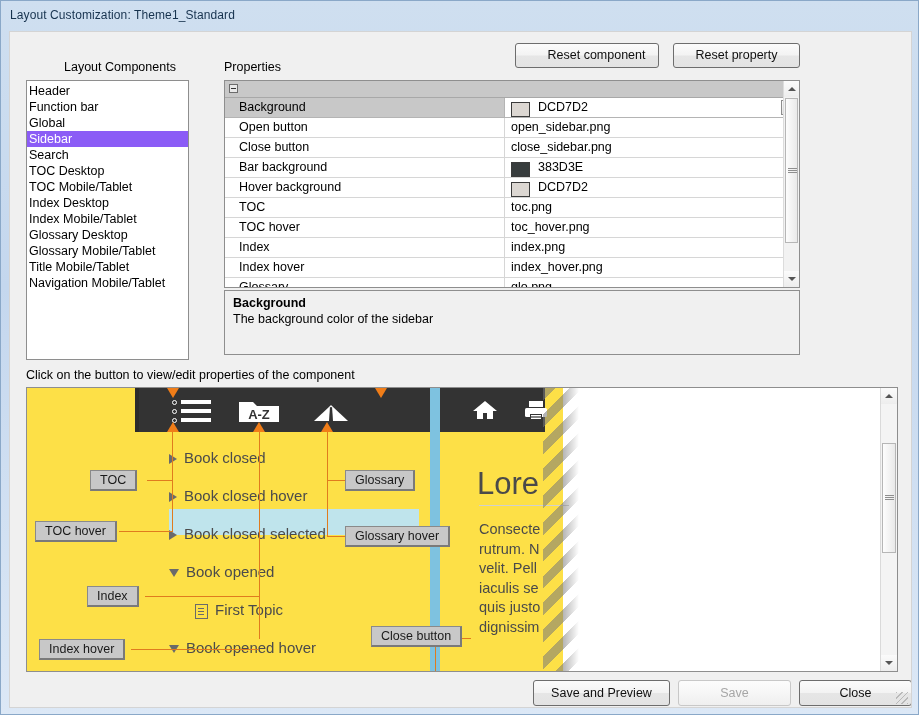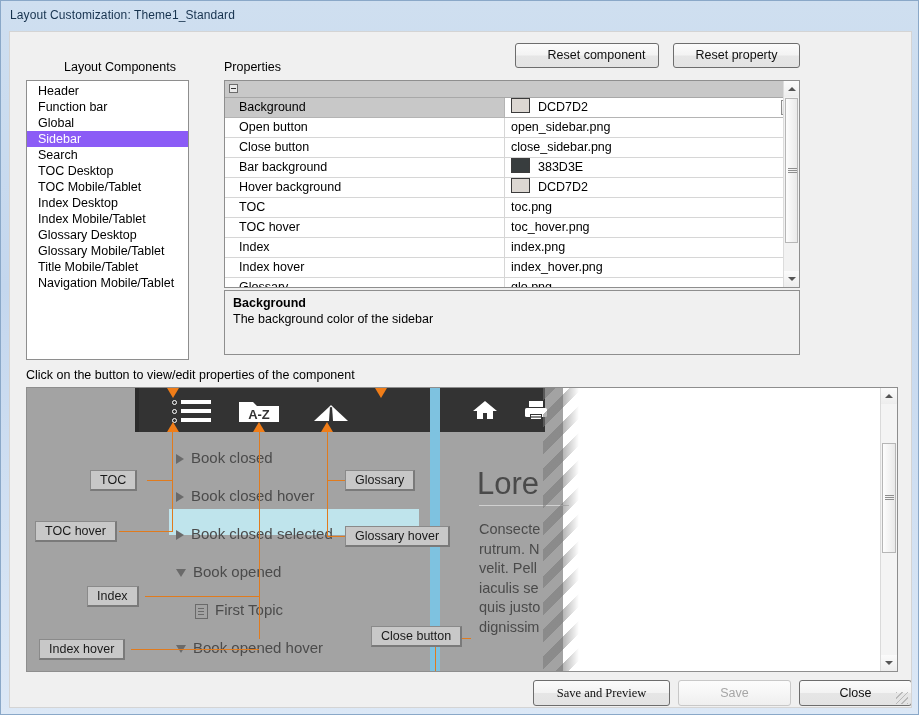--- a/index.html
+++ b/index.html
@@ -51,21 +51,21 @@
     width: 163px; height: 280px;
     background: #ffffff;
     border: 1px solid #8e8e8e;
     box-sizing: border-box;
     padding: 2px 0 0 0;
     overflow: hidden;
   }
   .lc-item {
     font-size: 12.5px;
     color: #000;
-    padding: 0 11px;
+    padding: 0 2px;
     height: 16px;
     line-height: 16px;
     white-space: nowrap;
   }
   .lc-item.sel {
     background: #8b5cf6;
     color: #ffffff;
   }
 
   
@@ -134,21 +134,21 @@
   }
   .pg-row.sel .c-name { border-right-color: #b4b4b4; }
   .pg-row .c-val {
     flex: 1;
     padding-left: 6px;
     box-sizing: border-box;
     white-space: nowrap;
     overflow: hidden;
     position: relative;
     display: flex;
-    align-items: flex-start;
+    align-items: flex-end;
   }
   .pg-row.sel .c-val { background: #ffffff; }
   .swatch {
     display: inline-block;
     width: 17px; height: 13px;
     border: 1px solid #3b3b3b;
     margin-right: 8px;
     vertical-align: middle;
     flex: none;
   }
@@ -223,21 +223,21 @@
     width: 872px; height: 285px;
     background: #ffffff;
     border: 1px solid #8e8e8e;
     box-sizing: border-box;
     overflow: hidden;
   }
   .pv-canvas {
     position: absolute; left: 0; top: 0;
     width: 854px; height: 283px;
     overflow: hidden;
-    background: #a3a3a3;
+    background: #fde047;
   }
 
   
   .fnbar {
     position: absolute; left: 112px; top: 0;
     width: 406px; height: 44px;
     background: #333333;
   }
   .fnbar2 {
     position: absolute; left: 408px; top: 0;
@@ -297,21 +297,21 @@
     -webkit-mask-image: linear-gradient(to right, #000 0%, #000 55%, transparent 100%);
             mask-image: linear-gradient(to right, #000 0%, #000 55%, transparent 100%);
   }
   .torn-white {
     position: absolute; top:0; left: 536px; width: 318px; height: 283px;
     background: #fff;
   }
 
   
   .tree {
-    position: absolute; left: 149px;
+    position: absolute; left: 142px;
     font-size: 15px; color: #4b4b4b;
     white-space: nowrap;
   }
   .tri-r, .tri-d, .doc-ic { display:inline-block; vertical-align: middle; margin-right: 7px; }
   .tri-r { width:0;height:0;border-top:5px solid transparent;border-bottom:5px solid transparent;border-left:8px solid #6a6a6a;}
   .tri-d { width:0;height:0;border-left:5px solid transparent;border-right:5px solid transparent;border-top:8px solid #6a6a6a;}
   .doc-ic { width:11px;height:13px;border:1px solid #6a6a6a;position:relative;}
   .doc-ic:after{content:"";position:absolute;left:2px;top:3px;width:6px;height:1px;box-shadow:0 3px 0 #6a6a6a,0 6px 0 #6a6a6a;background:#6a6a6a;}
   .sel-band {
     position: absolute; left: 142px;
@@ -588,19 +588,19 @@
 
       </div>
 
       <div class="vsb pv-sb">
         <div class="arr up"></div>
         <div class="thumb" style="top:55px;height:110px;"></div>
         <div class="arr dn"></div>
       </div>
     </div>
 
-    <div class="btn dark" style="left:523px;top:648px;width:137px;height:26px;line-height:24px;font-family:Liberation Serif, serif;">Save and Preview</div>
+    <div class="btn dark" style="left:523px;top:648px;width:137px;height:26px;line-height:24px;">Save and Preview</div>
     <div class="btn dis" style="left:668px;top:648px;width:113px;height:26px;line-height:24px;">Save</div>
     <div class="btn dark" style="left:789px;top:648px;width:113px;height:26px;line-height:24px;">Close</div>
 
     <div class="grip"></div>
   </div>
 </div>
 
 </body></html>

